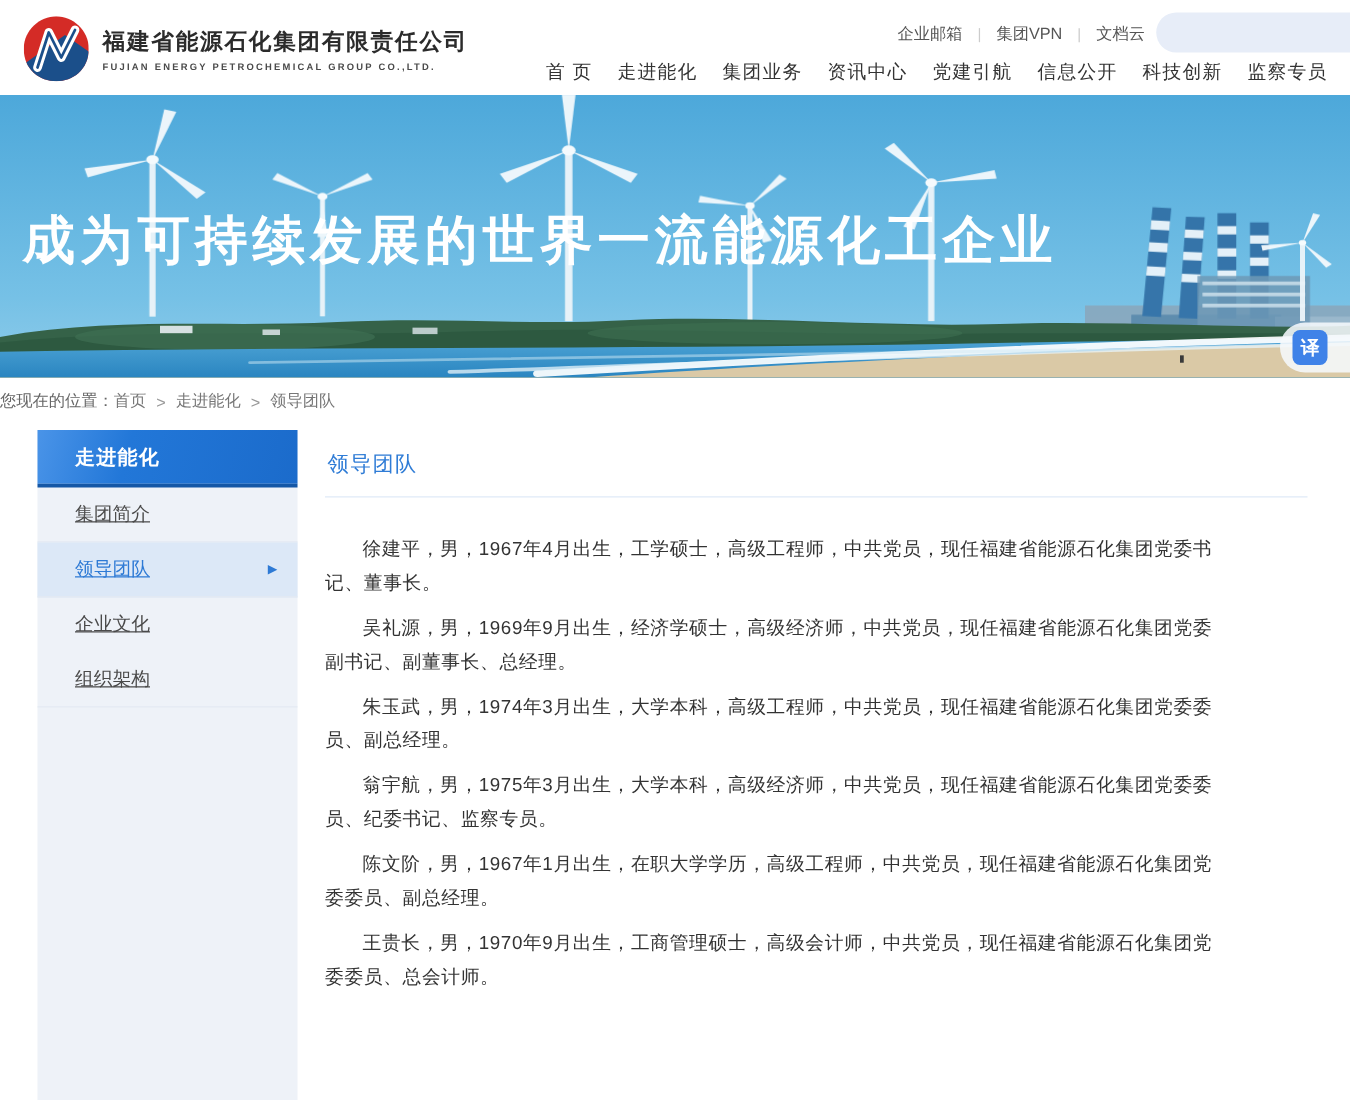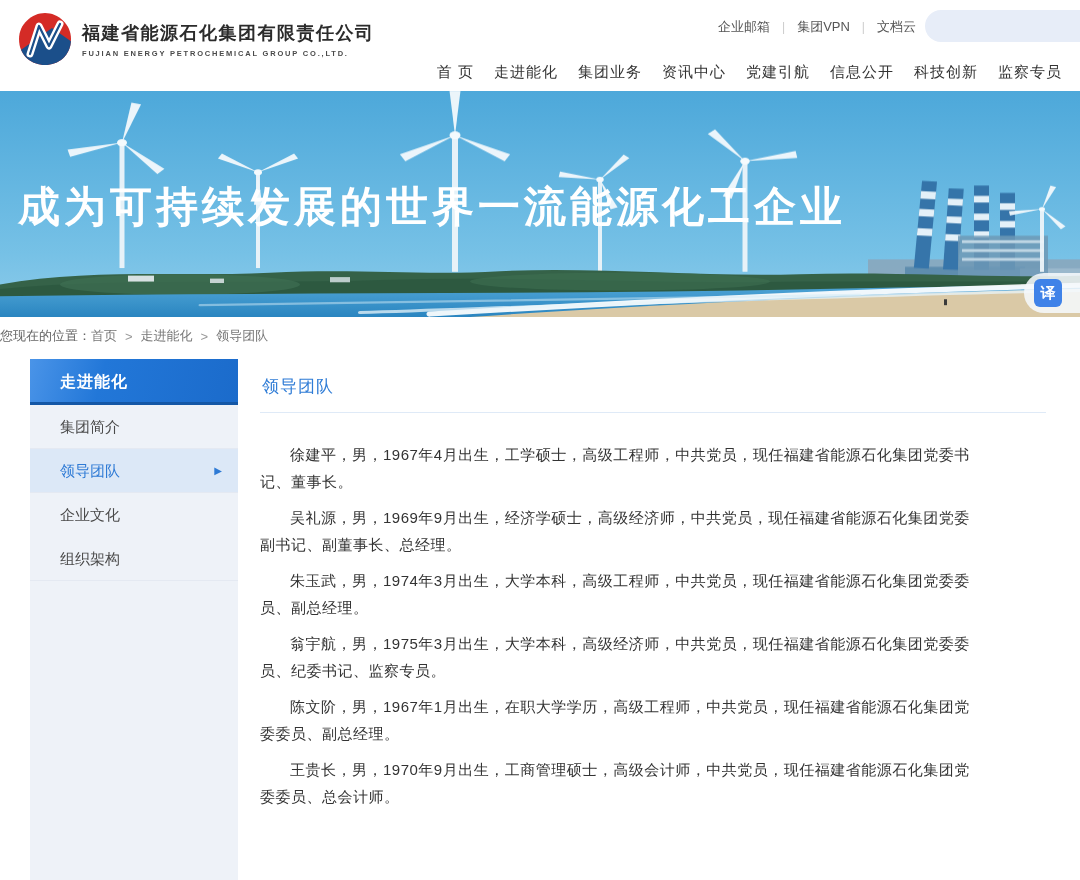--- a/index.html
+++ b/index.html
@@ -1,20 +1,20 @@
 <!DOCTYPE html>
 <html><head>
 <meta charset="utf-8">
 <style>
   * { margin:0; padding:0; box-sizing:border-box; }
   html,body { width:1080px; height:880px; overflow:hidden; background:#fff;
     font-family:"Liberation Sans","DejaVu Sans",sans-serif; }
 
   
-  .header { position:relative; height:91px; background:#fff;border-radius:12px; }
+  .header { position:relative; height:76px; background:#fff;border-radius:12px; }
   .logo-wrap { position:absolute; left:18px; top:12px; display:flex; align-items:center; }
   .logo-svg { width:54px; height:54px; display:block; }
   .company-names { margin-left:10px; }
   .company-cn { font-size:18px; font-weight:bold; color:#2b2b2b; letter-spacing:1.5px; }
   .company-en { font-size:7.5px; color:#4a4a4a; letter-spacing:1.8px; margin-top:4px; font-weight:bold; }
   .utility { position:absolute; top:18px; left:718px; display:flex; align-items:center;
     font-size:13px; color:#555; }
   .utility a { color:#555; text-decoration:none; cursor:pointer; }
   .utility .sep { color:#ccc; margin:0 12px; font-size:12px; }
   .search-pill { position:absolute; top:10px; left:925px; width:220px; height:32px;
@@ -44,21 +44,21 @@
   .breadcrumb .bc-prefix { color:#666; }
 
   
   .content { display:flex; padding:4px 34px 0 30px; align-items:stretch; height:838px; }
   .sidebar { width:208px; flex-shrink:0; background:#eef2f8; }
   .sb-header { height:46px; line-height:46px; padding-left:30px; color:#fff;
     font-size:16px; font-weight:bold; letter-spacing:1px;
     background:linear-gradient(105deg,#4a94e8 0%,#2277d8 35%,#1b6bcb 100%);
     border-bottom:3px solid #1457a6; }
   .sb-item { height:44px; line-height:44px; padding-left:30px; font-size:15px;
-    color:#4a4a4a; cursor:pointer; position:relative; border-bottom:1px solid #e4e9f2; }
+    color:#4a4a4a; cursor:pointer; position:relative; border-bottom:1px solid #e4e9f2;text-decoration:underline; }
   .sb-item.active { background:#dce8f7; color:#2e7ad5; }
   .sb-item .arrow { position:absolute; right:16px; top:0; font-size:10px; color:#2e7ad5; }
 
   .main { flex:1; padding-left:22px; }
   .page-title { font-size:17px; color:#2f7cd6; padding:16px 0 14px 2px;
     border-bottom:1px solid #dfeaf7; letter-spacing:1px; }
   .paragraphs { margin-top:28px; width:722px; }
   .paragraphs p { font-size:15px; color:#333; line-height:1.8; text-indent:2em;
     letter-spacing:0.5px; margin-bottom:9px; }
 </style>

